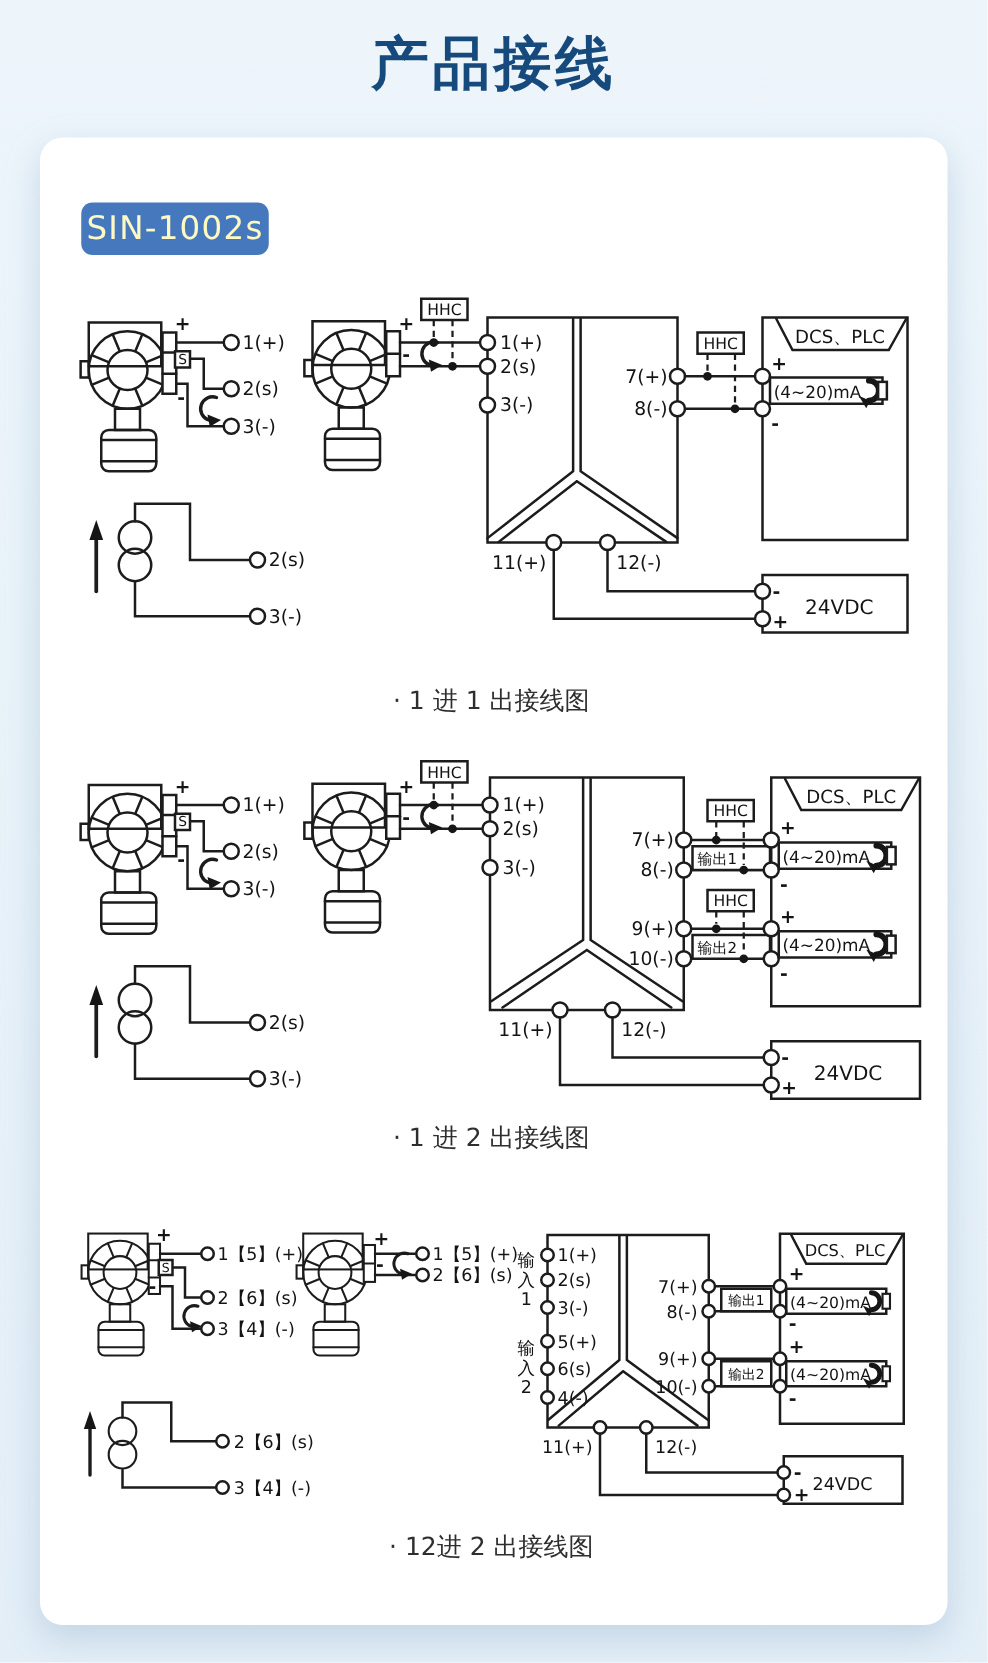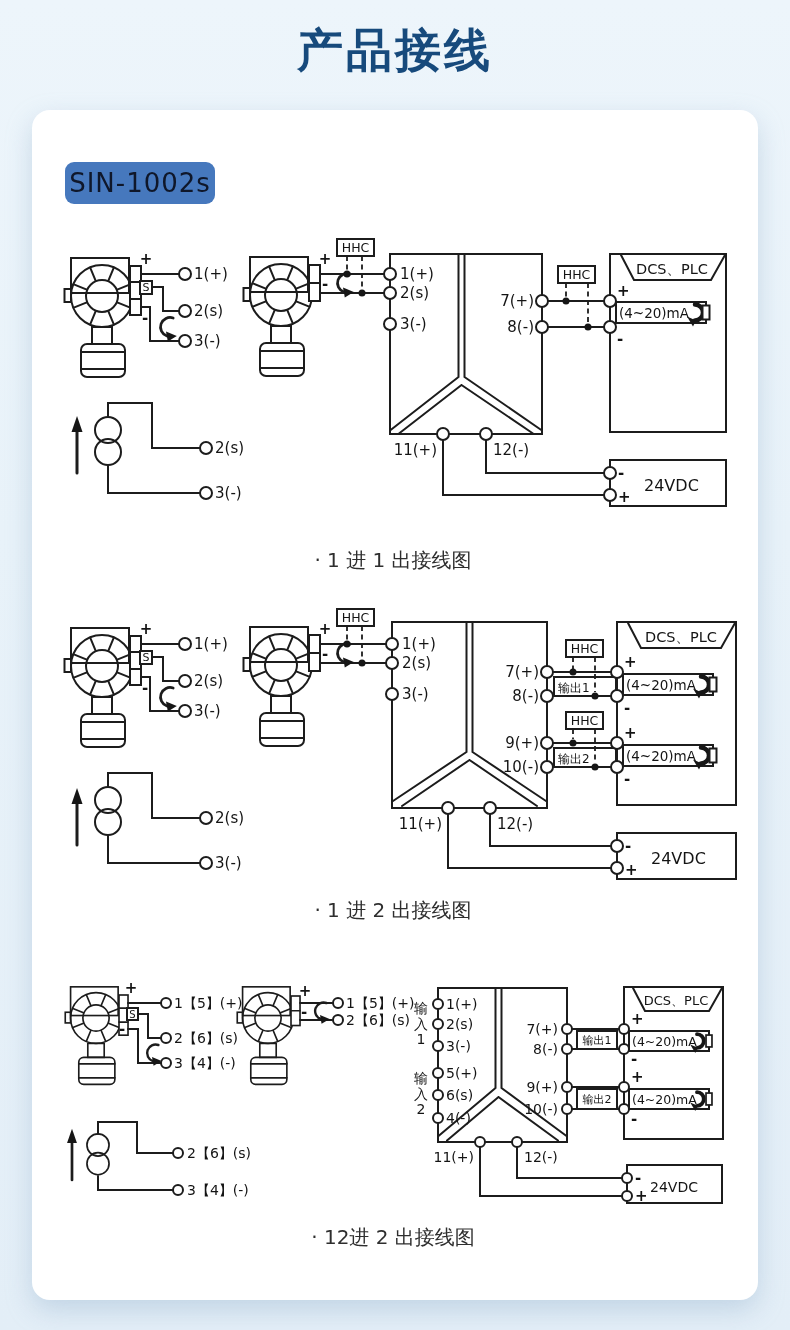--- a/index.html
+++ b/index.html
@@ -3,21 +3,21 @@
 <meta charset="utf-8">
 <style>
   html,body{margin:0;padding:0;}
   body{width:790px;height:1330px;background:linear-gradient(180deg,#edf5fb 0%,#e8f2f9 40%,#e3eef7 100%);
        font-family:"DejaVu Sans",sans-serif;}
   .page{position:relative;width:790px;height:1330px;overflow:hidden;}
   .page-title{position:absolute;top:20px;left:0;width:790px;margin:0;text-align:center;
        font-family:Liberation Mono, monospace;font-weight:bold;font-size:46px;color:#174a7c;letter-spacing:3px;}
   .card{position:absolute;left:32px;top:110px;width:726px;height:1190px;background:#ffffff;border-radius:18px;
        box-shadow:0 10px 26px rgba(140,170,200,0.38);}
-  .model-badge{position:absolute;left:65px;top:162px;width:150px;height:42px;background:#4678bd;color:#0f172a;
+  .model-badge{position:absolute;left:65px;top:162px;width:150px;height:42px;background:#4678bd;color:#fef9c3;
        border-radius:9px;font-size:26px;line-height:42px;text-align:center;letter-spacing:1px;}
   .diagram-svg{position:absolute;left:0;top:0;width:790px;height:1330px;}
   .ln{stroke:#1c1c1c;stroke-width:2;fill:none;stroke-linecap:round;}
   .lnw{stroke:#1c1c1c;stroke-width:2;fill:#ffffff;}
   .dash{stroke:#1c1c1c;stroke-width:1.8;stroke-dasharray:5 3.5;fill:none;}
   .term{fill:#ffffff;stroke:#1c1c1c;stroke-width:2;}
   .dot{fill:#161616;stroke:none;}
   .blk{fill:#161616;stroke:none;}
   text{font-family:"DejaVu Sans",sans-serif;fill:#141414;}
   .lbl{font-size:15px;}

